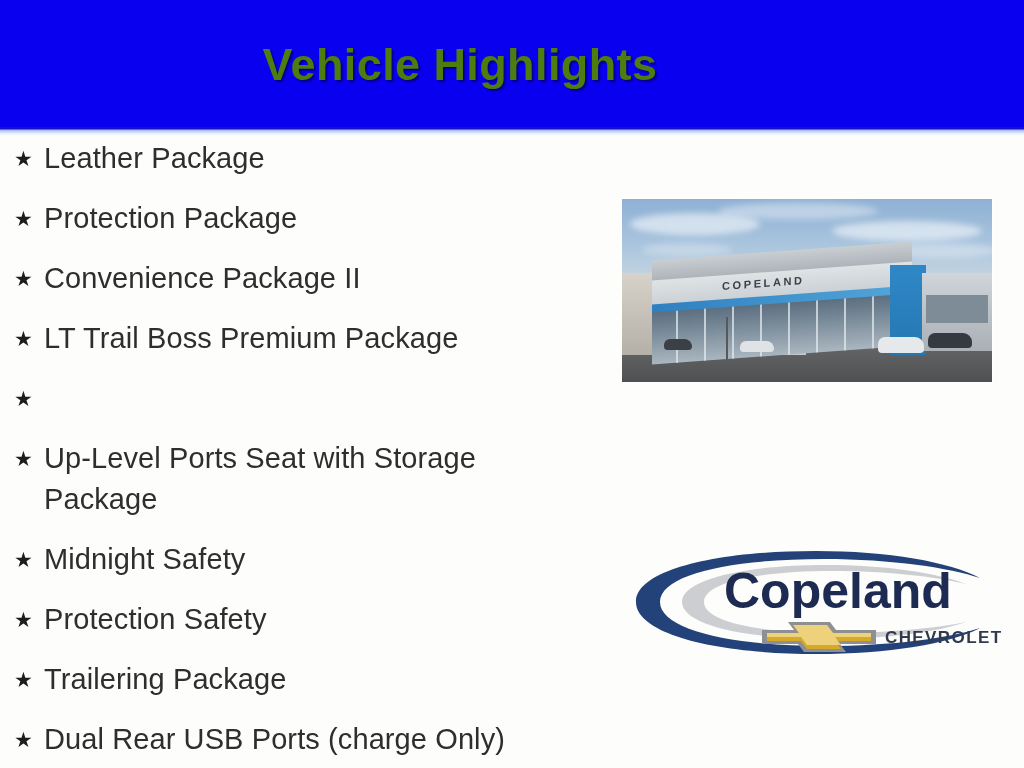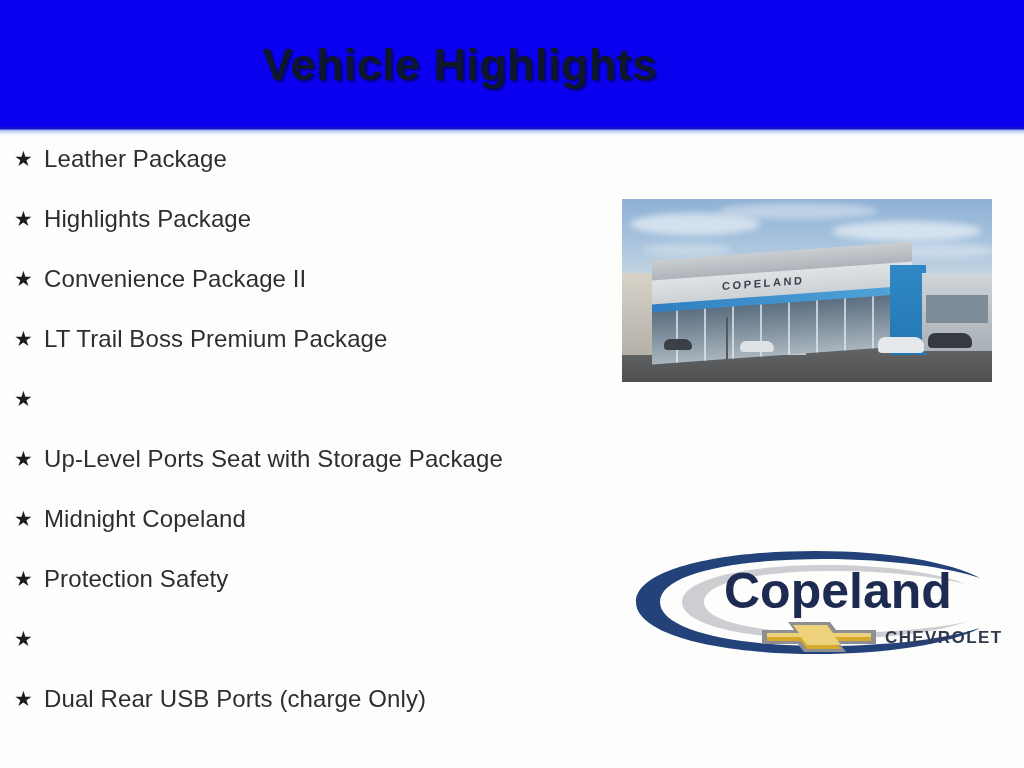--- a/index.html
+++ b/index.html
@@ -40,21 +40,21 @@
     width: 1024px;
     height: 9px;
     background: linear-gradient(to bottom, #1a0fc8 0px, #1a0fc8 2px, #9fb6ef 3px, #cfdcf7 5px, #eef3fd 7px, #fdfdfb 9px);
   }
   .header-title {
     position: absolute;
     left: 0;
     top: 38px;
     width: 920px;
     text-align: center;
-    color: #0f172a;
+    color: #4d7c0f;
     font-size: 45px;
     font-weight: bold;
     letter-spacing: 0.4px;
     line-height: 54px;
     text-shadow: 2px 2px 2px rgba(0,0,10,0.45);
     font-family: "Liberation Sans", sans-serif;
   }
 
   
   .feature-list {
@@ -76,21 +76,21 @@
     color: #1d1d1d;
     font-size: 21px;
     line-height: 41px;
     text-align: left;
     padding-left: 2px;
     box-sizing: border-box;
   }
   .feature-label {
     flex: 1 1 auto;
     color: #2e2e2e;
-    font-size: 24px;
+    font-size: 29px;
     line-height: 41px;
     letter-spacing: 0.1px;
     max-width: 462px;
     font-family: "Liberation Sans", sans-serif;
   }
 
   
   .dealer-photo {
     position: absolute;
     left: 622px;
@@ -234,21 +234,21 @@
 
   <div class="feature-list">
 
     <div class="feature-item">
       <span class="feature-bullet">★</span>
       <span class="feature-label">Leather Package</span>
     </div>
 
     <div class="feature-item">
       <span class="feature-bullet">★</span>
-      <span class="feature-label">Highlights Package</span>
+      <span class="feature-label">Protection Package</span>
     </div>
 
     <div class="feature-item">
       <span class="feature-bullet">★</span>
       <span class="feature-label">Convenience Package II</span>
     </div>
 
     <div class="feature-item">
       <span class="feature-bullet">★</span>
       <span class="feature-label">LT Trail Boss Premium Package</span>
@@ -258,30 +258,31 @@
       <span class="feature-bullet">★</span>
     </div>
 
     <div class="feature-item">
       <span class="feature-bullet">★</span>
       <span class="feature-label">Up-Level Ports Seat with Storage Package</span>
     </div>
 
     <div class="feature-item">
       <span class="feature-bullet">★</span>
-      <span class="feature-label">Midnight Copeland</span>
+      <span class="feature-label">Midnight Safety</span>
     </div>
 
     <div class="feature-item">
       <span class="feature-bullet">★</span>
       <span class="feature-label">Protection Safety</span>
     </div>
 
     <div class="feature-item">
       <span class="feature-bullet">★</span>
+      <span class="feature-label">Trailering Package</span>
     </div>
 
     <div class="feature-item">
       <span class="feature-bullet">★</span>
       <span class="feature-label">Dual Rear USB Ports (charge Only)</span>
     </div>
 
   </div>
 
   <div class="dealer-photo">

